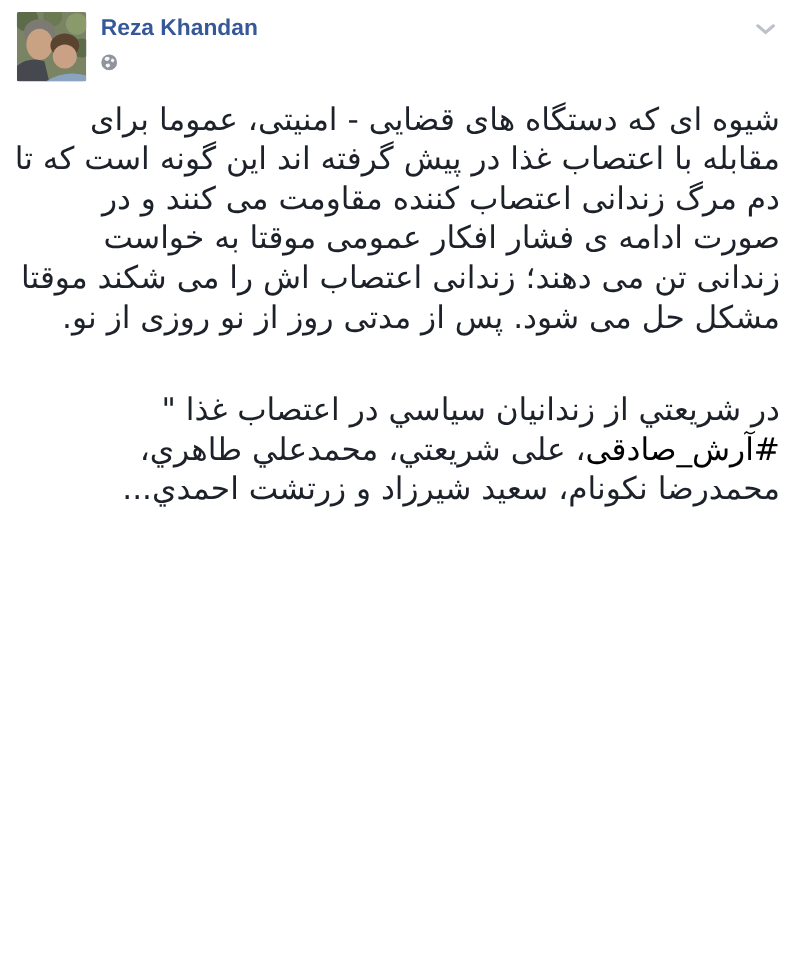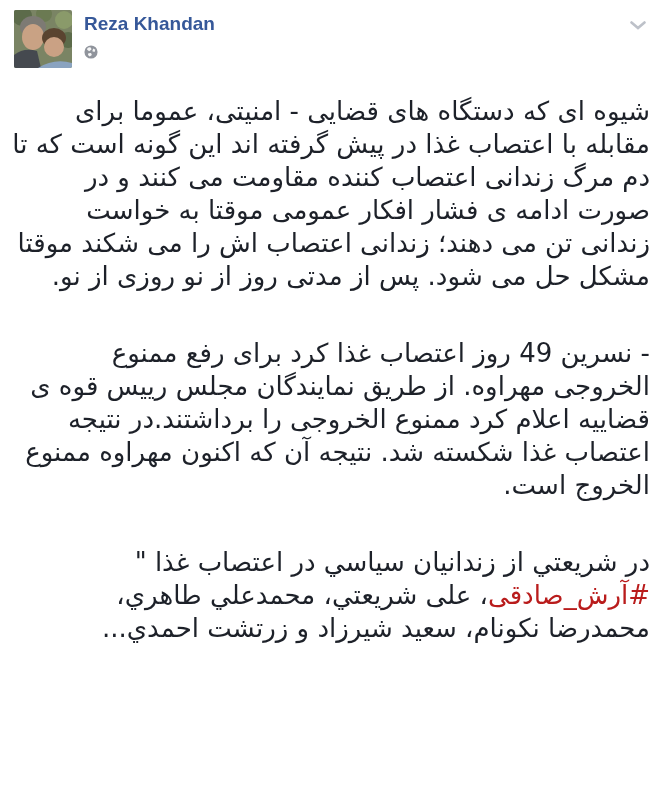--- a/index.html
+++ b/index.html
@@ -34,25 +34,24 @@
     width: 18px; height: 14px; cursor: pointer;
   }
   
   .content {
     position: absolute; top: 84px; left: 11px; right: 12px; bottom: 0;
     direction: rtl; text-align: right;
     font-family: "DejaVu Sans", sans-serif;
     font-size: 26px; line-height: 33px;
     color: #1d2129;
     overflow: hidden;
-    margin-top: 11px;
   }
   .para { margin: 0 0 44px 0; }
   .para:last-child { margin-bottom: 0; }
-  .hashtag-link { color: #b91c1c; text-decoration: none; cursor: pointer; }
+  .hashtag-link { color: #000000; text-decoration: none; cursor: pointer; }
 </style>
 </head>
 <body>
 
 <div class="post">
 
   <div class="header">
 
     <div class="avatar">
       <svg viewBox="0 0 58 58" xmlns="http://www.w3.org/2000/svg">
@@ -86,19 +85,18 @@
     <div class="options-chevron">
       <svg viewBox="0 0 16 9" width="16" height="9" xmlns="http://www.w3.org/2000/svg">
         <path d="M1.5,1.5 L8,7 14.5,1.5" stroke="#bdc1c9" stroke-width="2.6" fill="none" stroke-linecap="round"></path>
       </svg>
     </div>
 
   </div>
 
   <div class="content" dir="rtl">
     <div class="para">شیوه ای که دستگاه های قضایی - امنیتی، عموما برای مقابله با اعتصاب غذا در پیش گرفته اند این گونه است که تا دم مرگ زندانی اعتصاب کننده مقاومت می کنند و در صورت ادامه ی فشار افکار عمومی موقتا به خواست زندانی تن می دهند؛ زندانی اعتصاب اش را می شکند موقتا مشکل حل می شود. پس از مدتی روز از نو روزی از نو.</div>
-    <div class="para">- نسرین 49 روز اعتصاب غذا کرد برای رفع ممنوع الخروجی مهراوه. از طریق نمایندگان مجلس رییس قوه ی قضاییه اعلام کرد ممنوع الخروجی را برداشتند.در نتیجه اعتصاب غذا شکسته شد. نتیجه آن که اکنون مهراوه ممنوع الخروج است.</div>
     <div class="para">
       <span>در شریعتي از زندانیان سیاسي در اعتصاب غذا " </span><a class="hashtag-link">#آرش_صادقی</a><span>، علی شریعتي، محمدعلي طاهري، محمدرضا نکونام، سعید شیرزاد و زرتشت احمدي...</span>
     </div>
   </div>
 
 </div>
 
 </body></html>

